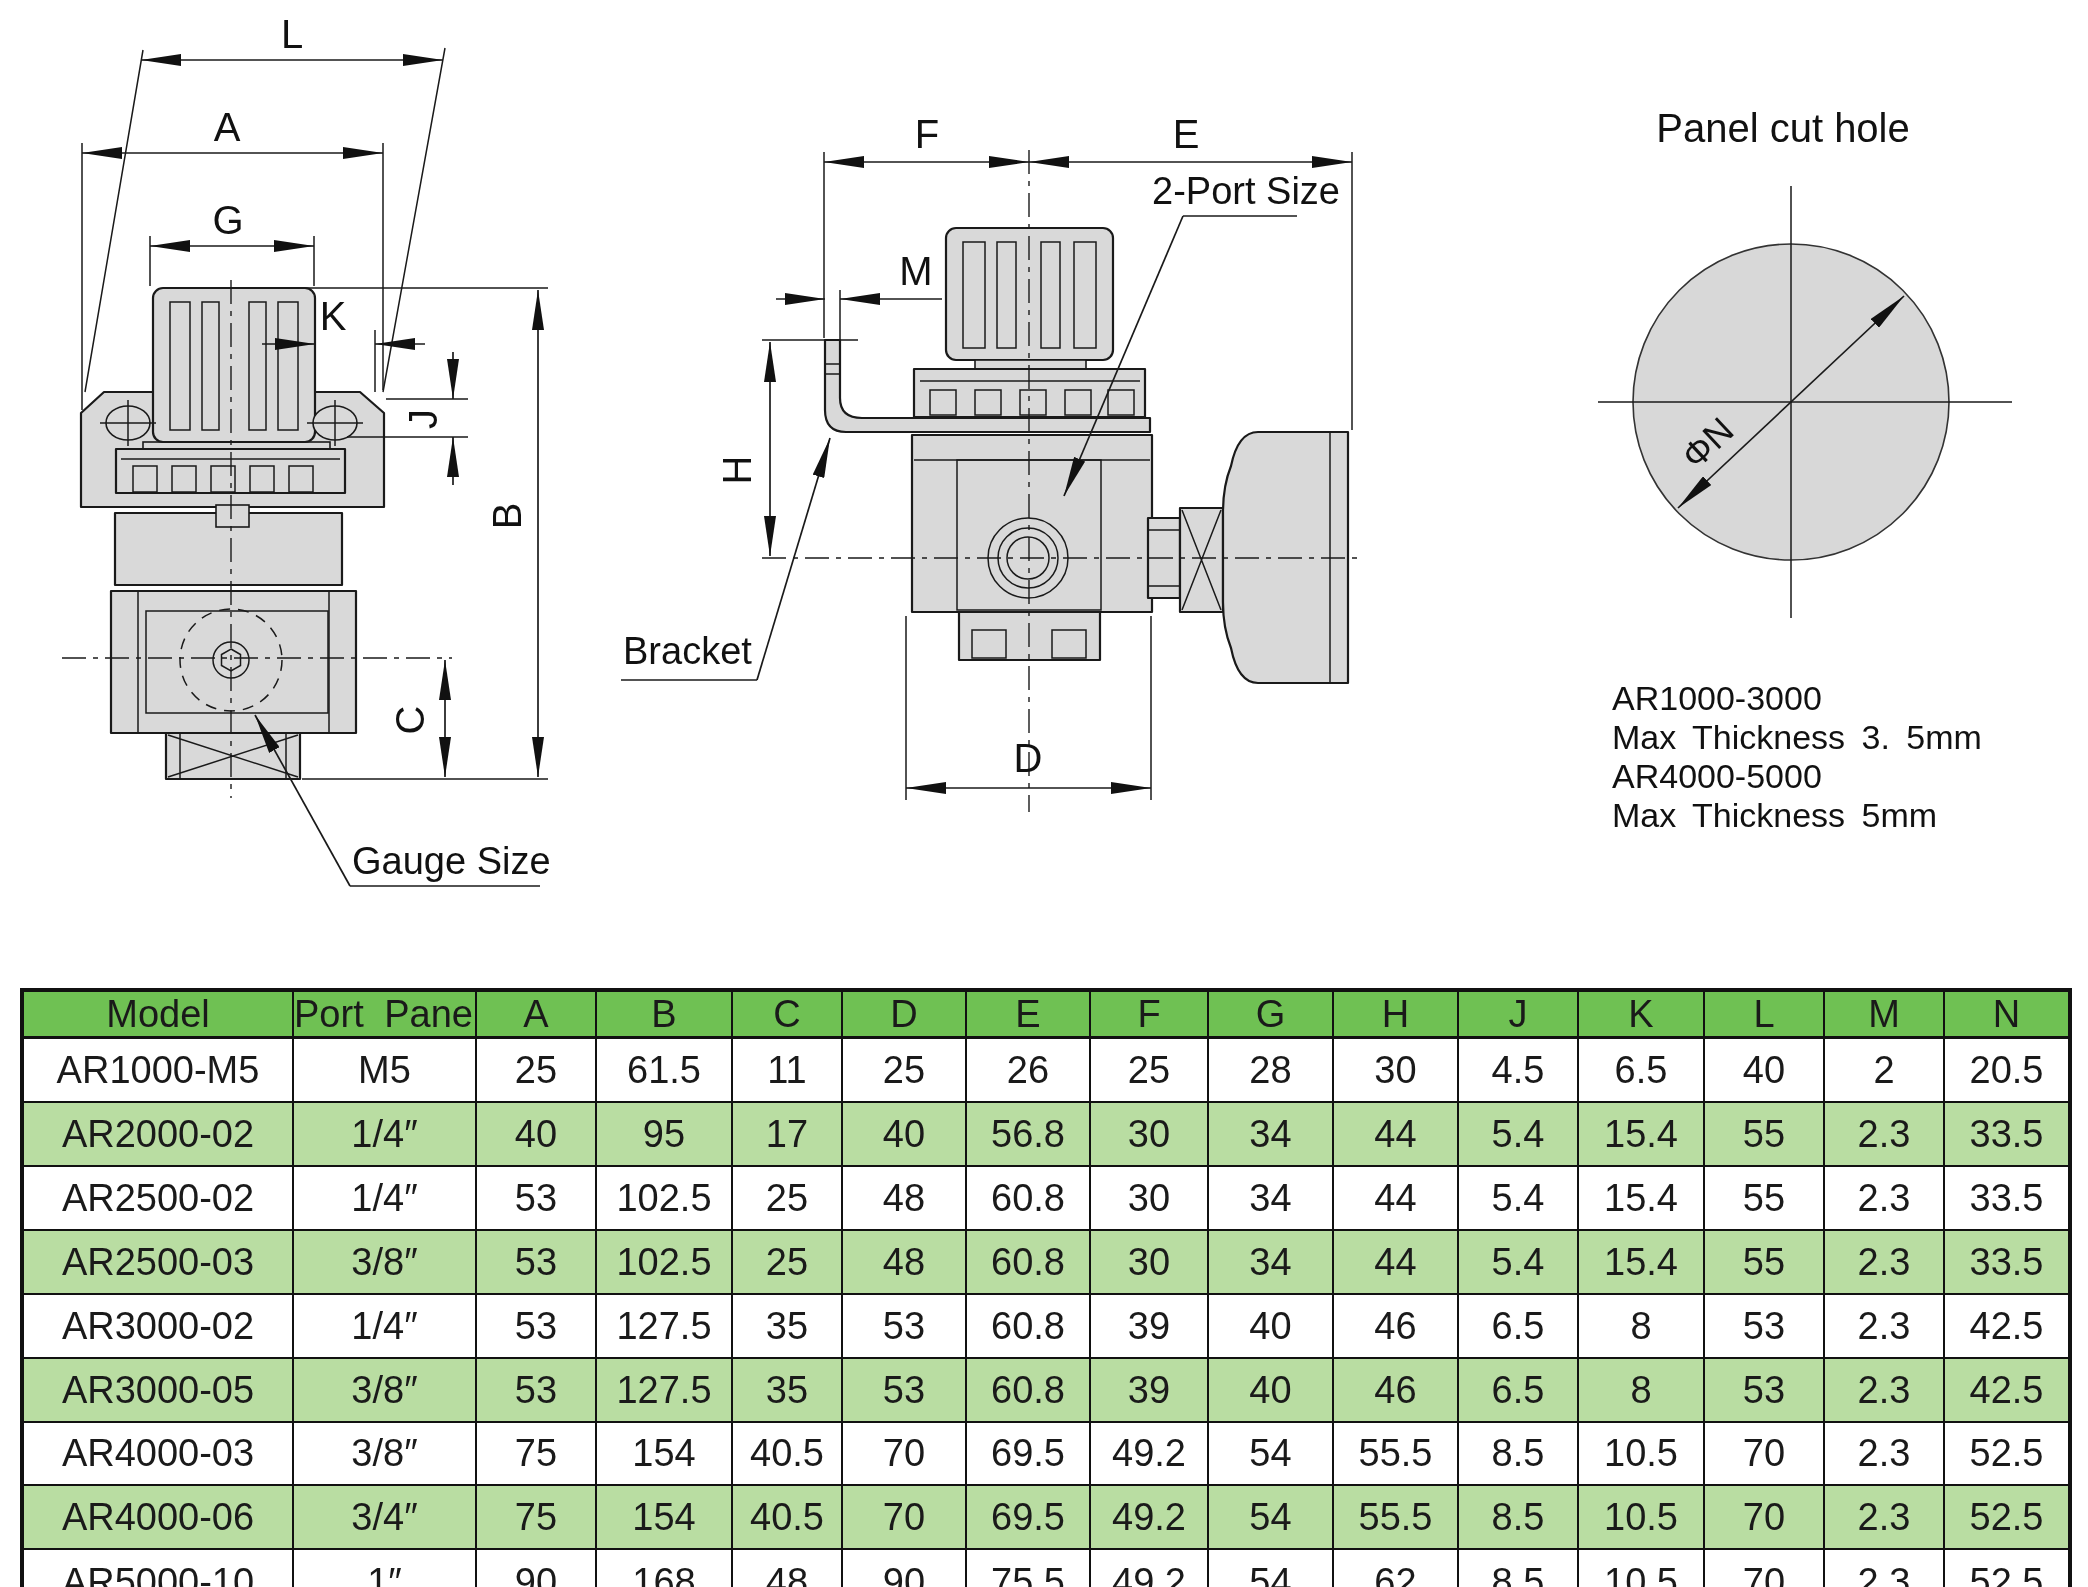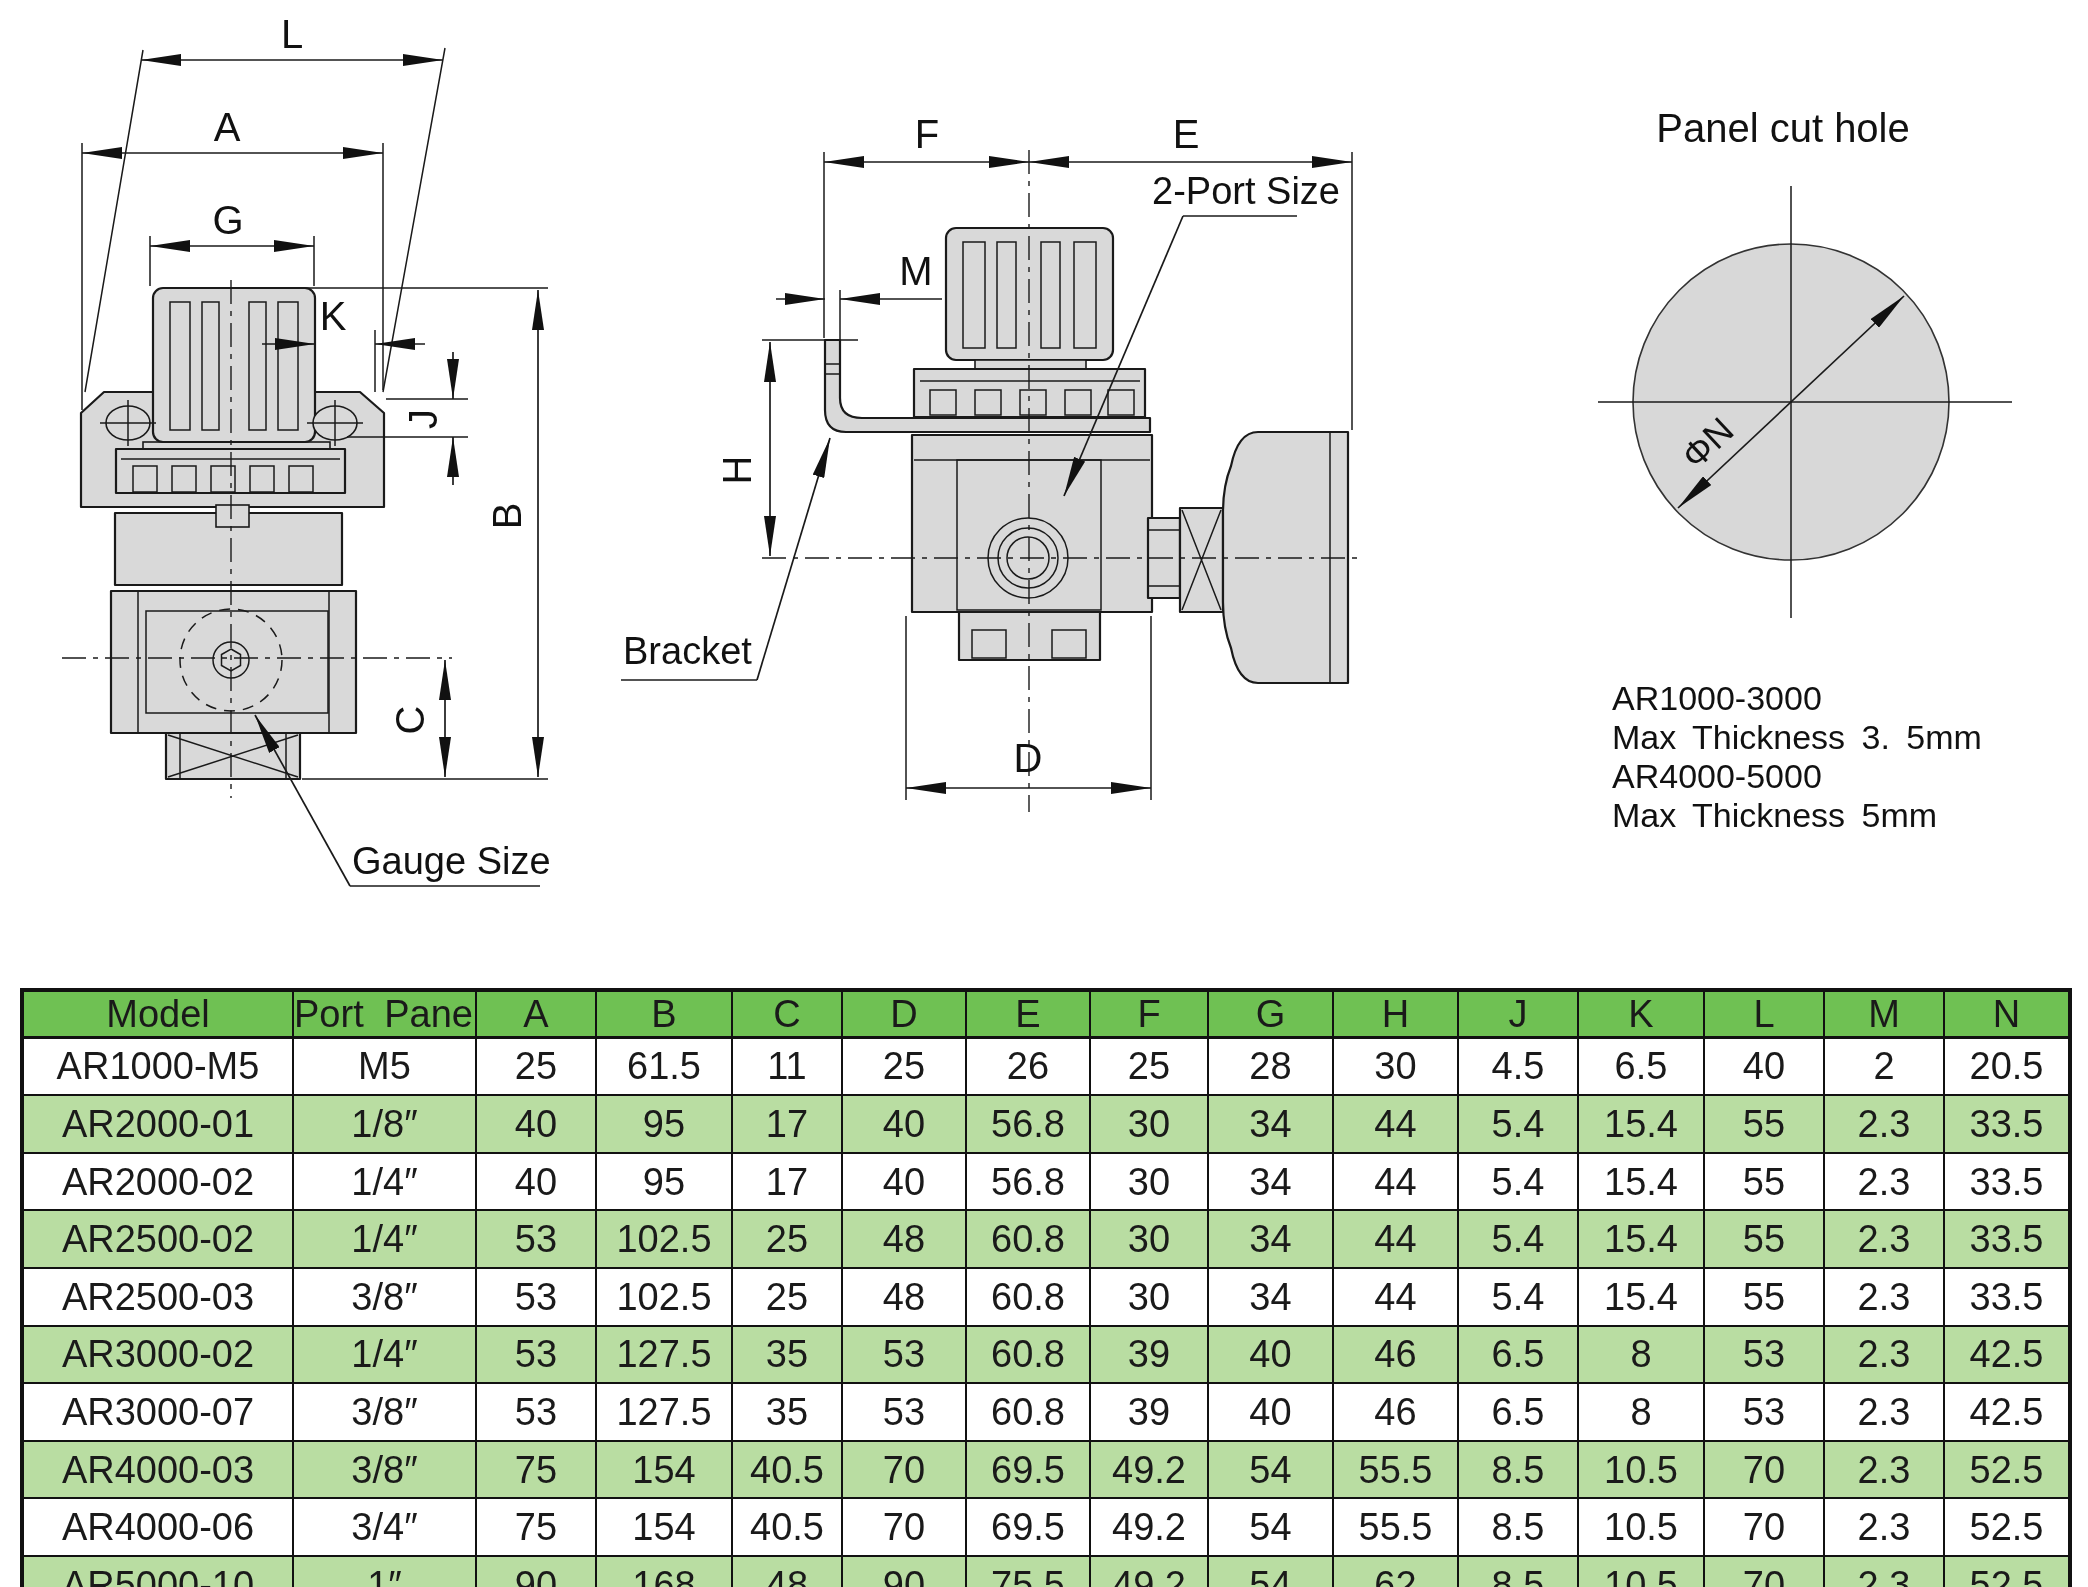--- a/index.html
+++ b/index.html
@@ -298,37 +298,20 @@
           <td data-name="dimension-cell">25</td>
           <td data-name="dimension-cell">28</td>
           <td data-name="dimension-cell">30</td>
           <td data-name="dimension-cell">4.5</td>
           <td data-name="dimension-cell">6.5</td>
           <td data-name="dimension-cell">40</td>
           <td data-name="dimension-cell">2</td>
           <td data-name="dimension-cell">20.5</td>
         </tr>
         <tr data-name="table-row">
-          <td data-name="model-cell">AR2000-01</td>
-          <td data-name="dimension-cell">1/8″</td>
-          <td data-name="dimension-cell">40</td>
-          <td data-name="dimension-cell">95</td>
-          <td data-name="dimension-cell">17</td>
-          <td data-name="dimension-cell">40</td>
-          <td data-name="dimension-cell">56.8</td>
-          <td data-name="dimension-cell">30</td>
-          <td data-name="dimension-cell">34</td>
-          <td data-name="dimension-cell">44</td>
-          <td data-name="dimension-cell">5.4</td>
-          <td data-name="dimension-cell">15.4</td>
-          <td data-name="dimension-cell">55</td>
-          <td data-name="dimension-cell">2.3</td>
-          <td data-name="dimension-cell">33.5</td>
-        </tr>
-        <tr data-name="table-row">
           <td data-name="model-cell">AR2000-02</td>
           <td data-name="dimension-cell">1/4″</td>
           <td data-name="dimension-cell">40</td>
           <td data-name="dimension-cell">95</td>
           <td data-name="dimension-cell">17</td>
           <td data-name="dimension-cell">40</td>
           <td data-name="dimension-cell">56.8</td>
           <td data-name="dimension-cell">30</td>
           <td data-name="dimension-cell">34</td>
           <td data-name="dimension-cell">44</td>
@@ -383,21 +366,21 @@
           <td data-name="dimension-cell">39</td>
           <td data-name="dimension-cell">40</td>
           <td data-name="dimension-cell">46</td>
           <td data-name="dimension-cell">6.5</td>
           <td data-name="dimension-cell">8</td>
           <td data-name="dimension-cell">53</td>
           <td data-name="dimension-cell">2.3</td>
           <td data-name="dimension-cell">42.5</td>
         </tr>
         <tr data-name="table-row">
-          <td data-name="model-cell">AR3000-07</td>
+          <td data-name="model-cell">AR3000-05</td>
           <td data-name="dimension-cell">3/8″</td>
           <td data-name="dimension-cell">53</td>
           <td data-name="dimension-cell">127.5</td>
           <td data-name="dimension-cell">35</td>
           <td data-name="dimension-cell">53</td>
           <td data-name="dimension-cell">60.8</td>
           <td data-name="dimension-cell">39</td>
           <td data-name="dimension-cell">40</td>
           <td data-name="dimension-cell">46</td>
           <td data-name="dimension-cell">6.5</td>

